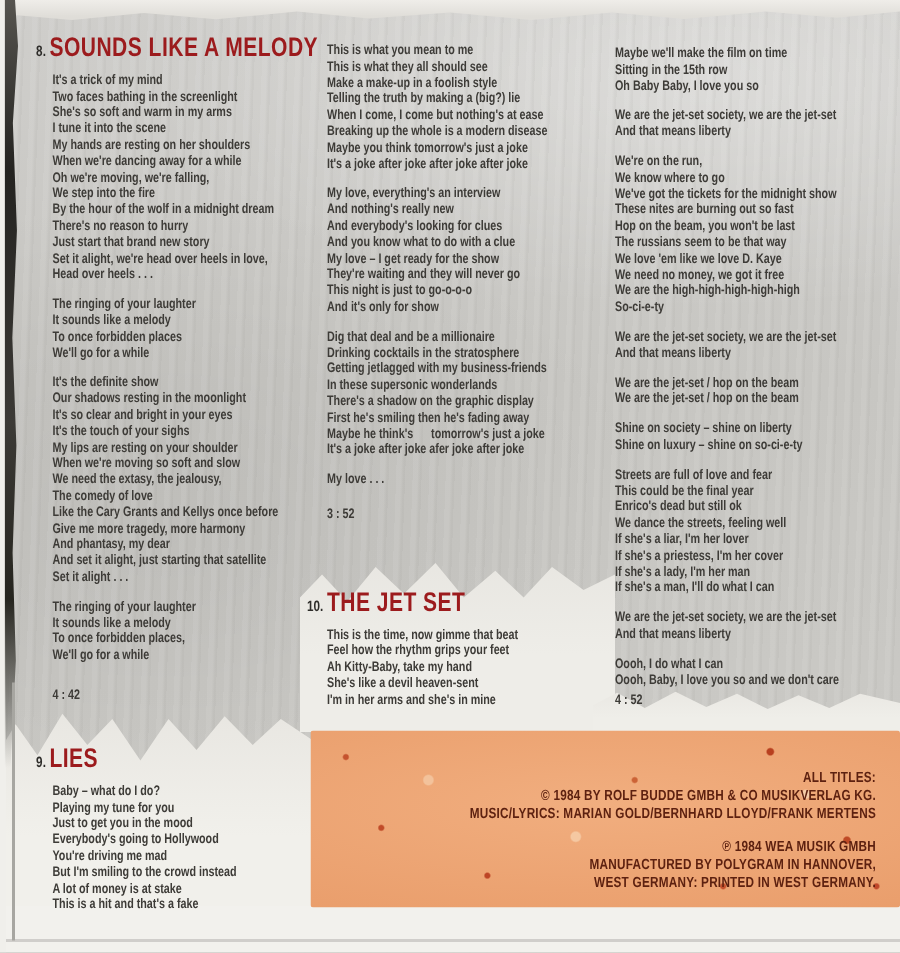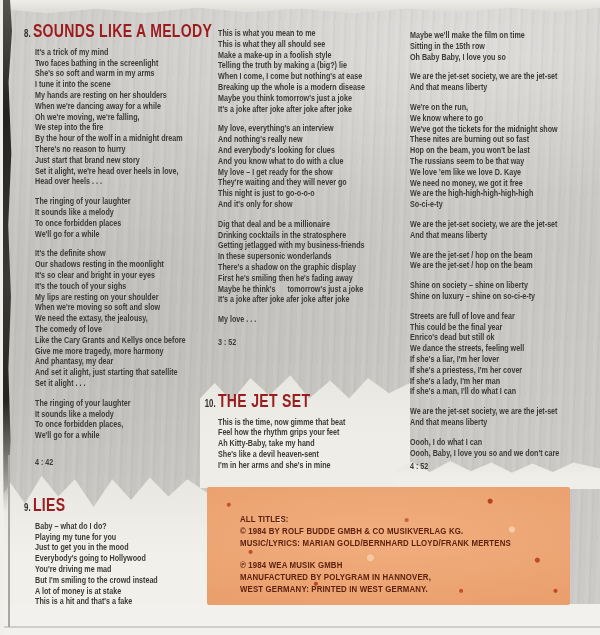--- a/index.html
+++ b/index.html
@@ -44,34 +44,34 @@
   .duration-tight{margin-top:3px;}
   .col-1{left:35px;top:26px;}
   .col-1b{left:35px;top:500px;}
   .col-2{left:218px;top:28px;}
   .col-3{left:410px;top:30px;}
   .song-heading{display:flex;align-items:baseline;gap:3px;margin-left:-14px;margin-bottom:7px;}
   .jet-heading{margin-top:48px;margin-left:-17px;}
   .track-num{font-size:10px;font-weight:700;color:#2e2d2a;}
   .track-title{font-size:18px;font-weight:700;color:#9c1b1d;letter-spacing:.4px;}
   
-  .credits-box{position:absolute;left:207px;top:487px;width:363px;height:118px;z-index:5;border-radius:2px;
+  .credits-box{position:absolute;left:207px;top:487px;width:393px;height:118px;z-index:5;border-radius:2px;
     background-image:
       radial-gradient(circle at 78% 12%, #b8401f 0, #b8401f 2px, rgba(0,0,0,0) 3px),
       radial-gradient(circle at 12% 55%, #c14b28 0, #c14b28 1.5px, rgba(0,0,0,0) 2.5px),
       radial-gradient(circle at 30% 82%, #bd4526 0, #bd4526 1.5px, rgba(0,0,0,0) 2.5px),
       radial-gradient(circle at 55% 28%, #cc6336 0, #cc6336 1.5px, rgba(0,0,0,0) 2.5px),
       radial-gradient(circle at 91% 62%, #bf4a26 0, #bf4a26 2px, rgba(0,0,0,0) 3px),
       radial-gradient(circle at 70% 88%, #c5502c 0, #c5502c 1.5px, rgba(0,0,0,0) 2.5px),
       radial-gradient(circle at 96% 88%, #c0482a 0, #c0482a 1.5px, rgba(0,0,0,0) 2.5px),
       radial-gradient(circle at 6% 15%, #c5532e 0, #c5532e 1.5px, rgba(0,0,0,0) 2.5px),
       radial-gradient(circle at 45% 60%, #f5c8a2 0, #f5c8a2 3px, rgba(0,0,0,0) 4px),
       radial-gradient(circle at 20% 28%, #f3c29b 0, #f3c29b 3px, rgba(0,0,0,0) 4px),
       radial-gradient(circle at 84% 36%, #f6cda8 0, #f6cda8 2.5px, rgba(0,0,0,0) 3.5px),
-      radial-gradient(ellipse 120% 95% at 50% 42%, #f1ae7f 0%, #ea9f6d 70%, #e6975f 100%);}
+      radial-gradient(ellipse 120% 95% at 50% 42%, #f1ae7f 0%, #ea9f6d 70%, #e6975f 100%); text-align: right;}
   .credits-text{position:absolute;left:33px;top:26px;width:430px;transform:scaleX(.8);transform-origin:0 0;
     color:#5d2110;font-weight:700;font-size:9.8px;line-height:11.8px;letter-spacing:.2px;}
   .credits-group{margin-bottom:11px;}
   .credits-group .line{white-space:pre;}
 </style>
 </head>
 <body>
 
 <div class="page">
   <div class="paper"></div>

